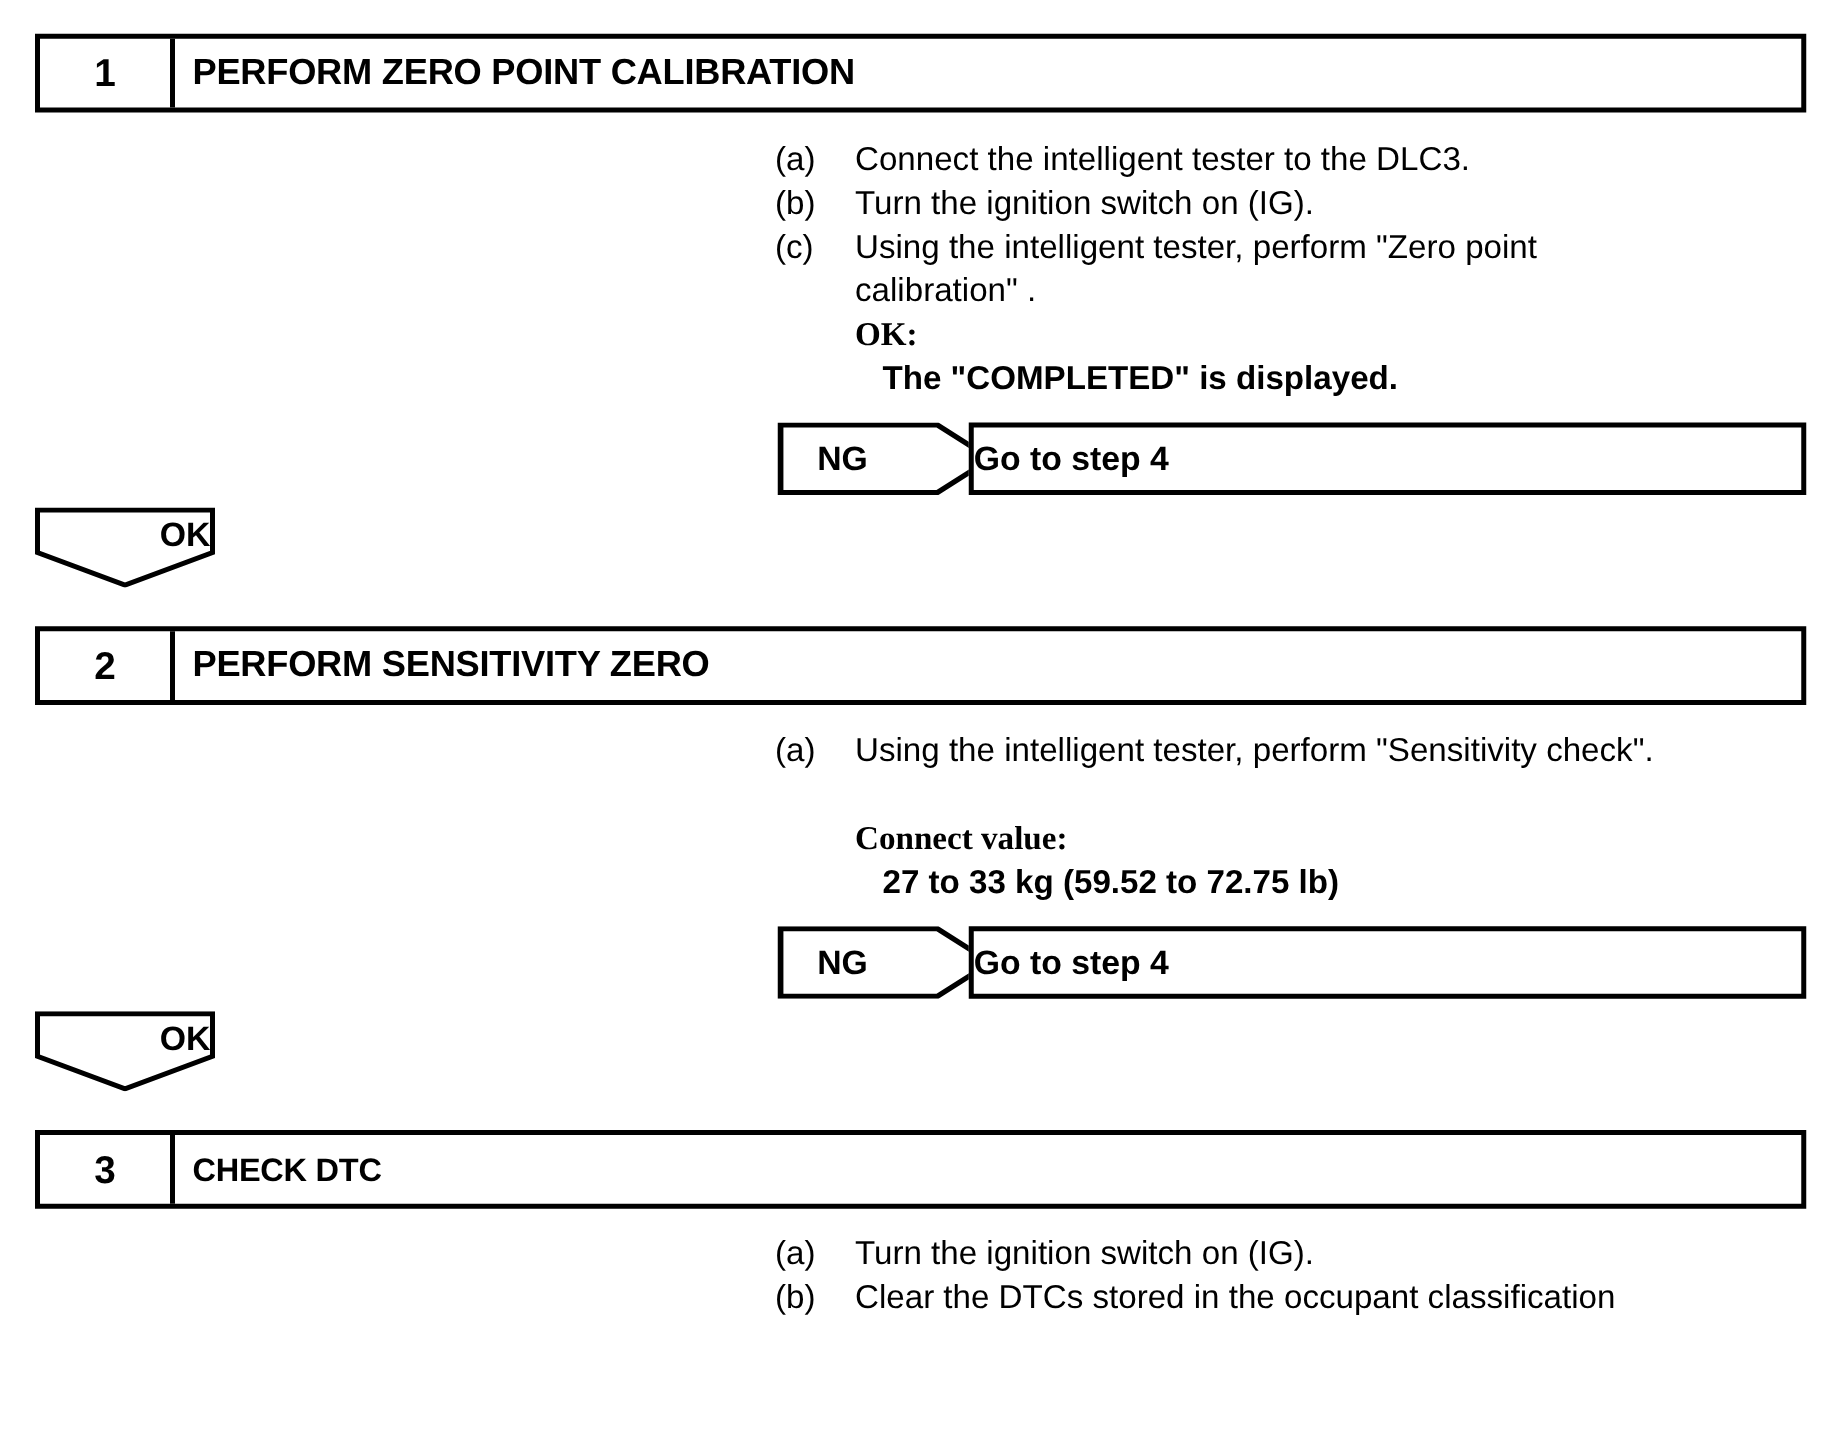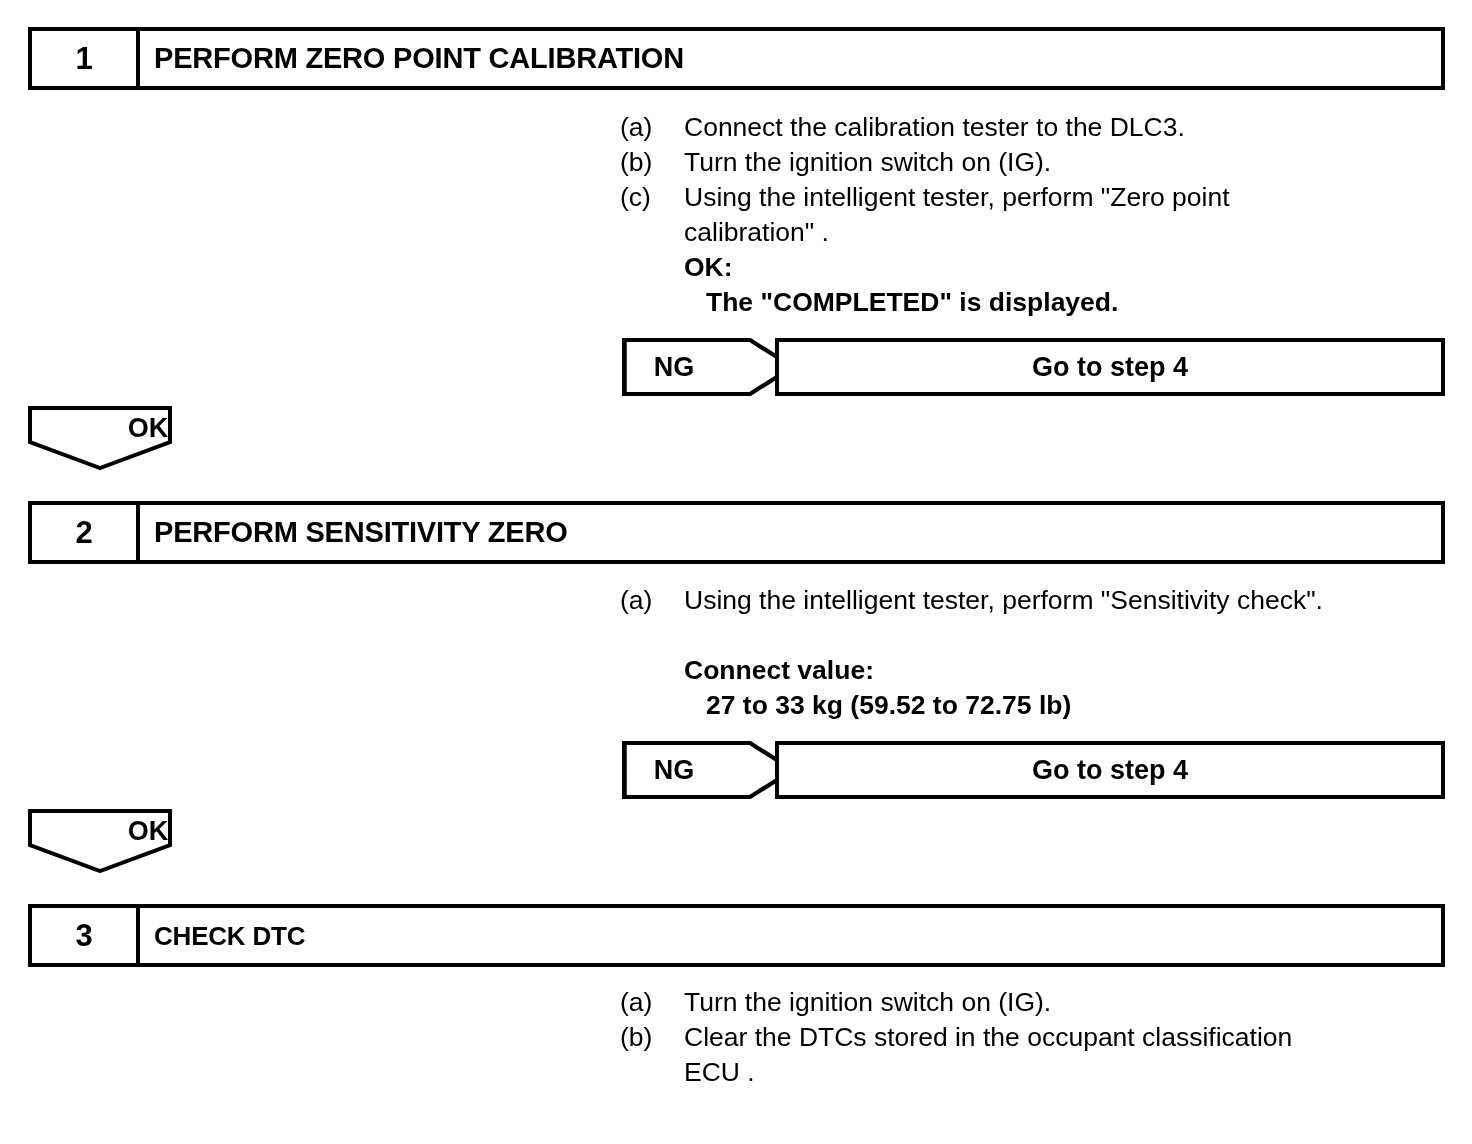--- a/index.html
+++ b/index.html
@@ -71,20 +71,21 @@
     flex: 1 1 auto;
   }
   .instr-cont {
     padding-left: 64px;
   }
   .bold {
     font-weight: bold;
   }
   .indent-1 {
     padding-left: 64px;
+    font-family: Liberation Serif, serif;
   }
   .indent-2 {
     padding-left: 86px;
   }
   .spacer-line {
     height: 35px;
   }
 
   
   .ng-tag {
@@ -115,21 +116,21 @@
   }
 
   
   .result-box {
     position: absolute;
     box-sizing: border-box;
     border: 4px solid #000;
     background: #fff;
     display: flex;
     align-items: center;
-    justify-content: center;
+    justify-content: flex-start;
     font-weight: bold;
     font-size: 27px;
     line-height: 1;
   }
 
   
   .ok-tag {
     position: absolute;
     width: 144px;
     height: 64px;
@@ -162,21 +163,21 @@
 <div id="page">
 
   <div class="step-bar" style="left:28px; top:27px; width:1417px; height:63px;">
     <div class="step-num">1</div>
     <div class="step-title">PERFORM ZERO POINT CALIBRATION</div>
   </div>
 
   <div class="instr" style="left:620px; top:110px; width:820px;">
     <div class="instr-row">
       <span class="instr-marker">(a)</span>
-      <span class="instr-text">Connect the calibration tester to the DLC3.</span>
+      <span class="instr-text">Connect the intelligent tester to the DLC3.</span>
     </div>
     <div class="instr-row">
       <span class="instr-marker">(b)</span>
       <span class="instr-text">Turn the ignition switch on (IG).</span>
     </div>
     <div class="instr-row">
       <span class="instr-marker">(c)</span>
       <span class="instr-text">Using the intelligent tester, perform "Zero point</span>
     </div>
     <div class="instr-cont">calibration" .</div>
@@ -240,16 +241,15 @@
 
   <div class="instr" style="left:620px; top:985px; width:820px;">
     <div class="instr-row">
       <span class="instr-marker">(a)</span>
       <span class="instr-text">Turn the ignition switch on (IG).</span>
     </div>
     <div class="instr-row">
       <span class="instr-marker">(b)</span>
       <span class="instr-text">Clear the DTCs stored in the occupant classification</span>
     </div>
-    <div class="instr-cont">ECU .</div>
   </div>
 
 </div>
 
 </body></html>

